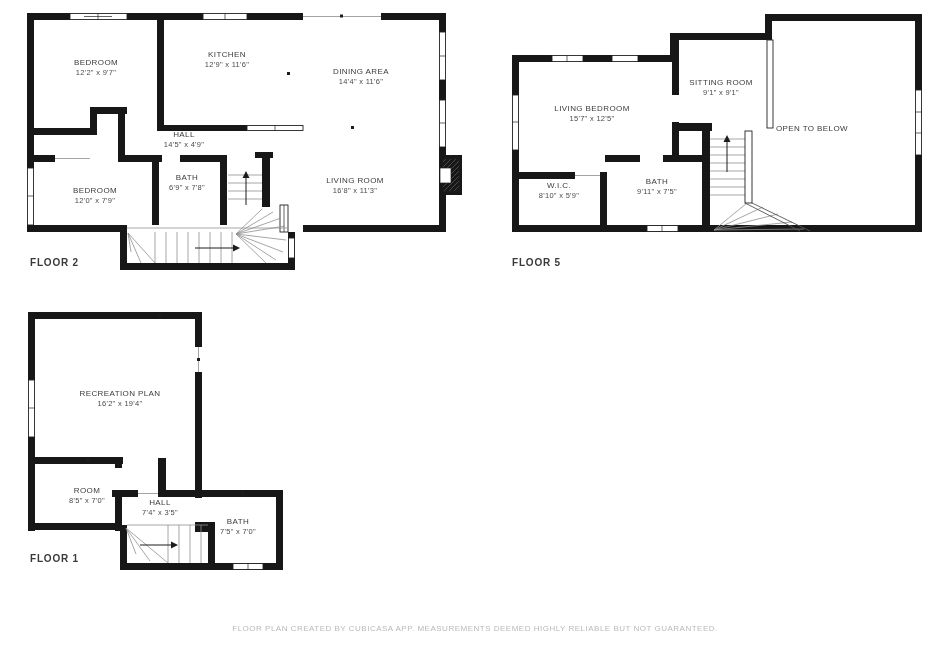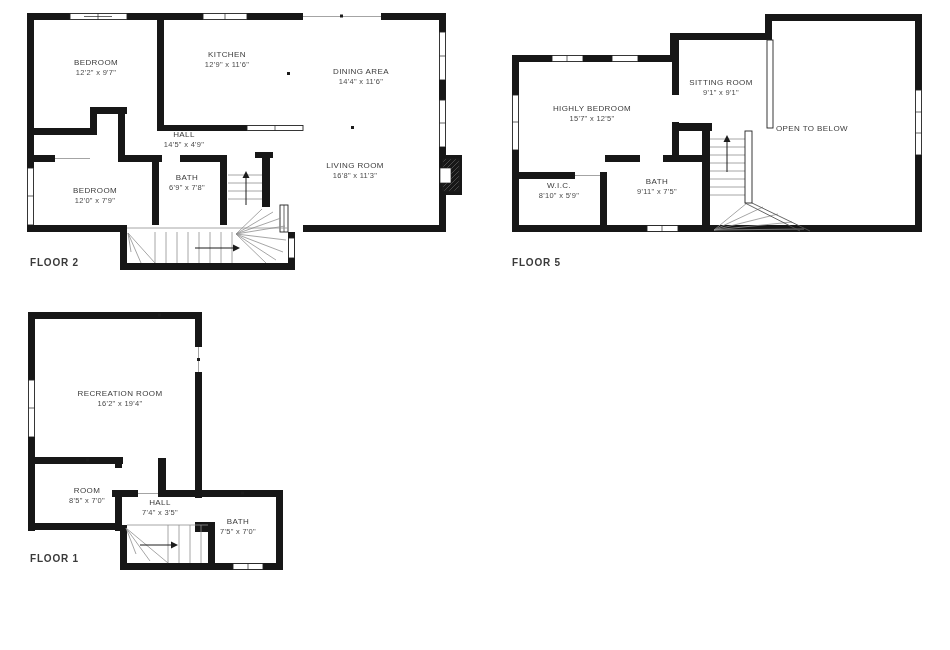--- a/index.html
+++ b/index.html
@@ -308,58 +308,59 @@
     <div class="room-dims">14'5" x 4'9"</div>
   </div>
   <div class="room-label" style="left:187px;top:182px">
     <div class="room-name">BATH</div>
     <div class="room-dims">6'9" x 7'8"</div>
   </div>
   <div class="room-label" style="left:95px;top:195px">
     <div class="room-name">BEDROOM</div>
     <div class="room-dims">12'0" x 7'9"</div>
   </div>
-  <div class="room-label" style="left:355px;top:170px">
+  <div class="room-label" style="left:355px;top:185px">
     <div class="room-name">LIVING ROOM</div>
     <div class="room-dims">16'8" x 11'3"</div>
   </div>
   <div class="floor-title" style="left:30px;top:257px">FLOOR 2</div>
 
   <div class="room-label" style="left:592px;top:113px">
-    <div class="room-name">HIGHLY BEDROOM</div>
+    <div class="room-name">LIVING BEDROOM</div>
     <div class="room-dims">15'7" x 12'5"</div>
   </div>
   <div class="room-label" style="left:721px;top:87px">
     <div class="room-name">SITTING ROOM</div>
     <div class="room-dims">9'1" x 9'1"</div>
   </div>
   <div class="room-label" style="left:812px;top:129px">
     <div class="room-name">OPEN TO BELOW</div>
   </div>
   <div class="room-label" style="left:559px;top:190px">
     <div class="room-name">W.I.C.</div>
     <div class="room-dims">8'10" x 5'9"</div>
   </div>
   <div class="room-label" style="left:657px;top:186px">
     <div class="room-name">BATH</div>
     <div class="room-dims">9'11" x 7'5"</div>
   </div>
   <div class="floor-title" style="left:512px;top:257px">FLOOR 5</div>
 
   <div class="room-label" style="left:120px;top:398px">
-    <div class="room-name">RECREATION ROOM</div>
+    <div class="room-name">RECREATION PLAN</div>
     <div class="room-dims">16'2" x 19'4"</div>
   </div>
   <div class="room-label" style="left:87px;top:495px">
     <div class="room-name">ROOM</div>
     <div class="room-dims">8'5" x 7'0"</div>
   </div>
   <div class="room-label" style="left:160px;top:507px">
     <div class="room-name">HALL</div>
     <div class="room-dims">7'4" x 3'5"</div>
   </div>
   <div class="room-label" style="left:238px;top:526px">
     <div class="room-name">BATH</div>
     <div class="room-dims">7'5" x 7'0"</div>
   </div>
   <div class="floor-title" style="left:30px;top:553px">FLOOR 1</div>
 
+  <div class="footer">FLOOR PLAN CREATED BY CUBICASA APP. MEASUREMENTS DEEMED HIGHLY RELIABLE BUT NOT GUARANTEED.</div>
 </div>
 
 </body></html>

